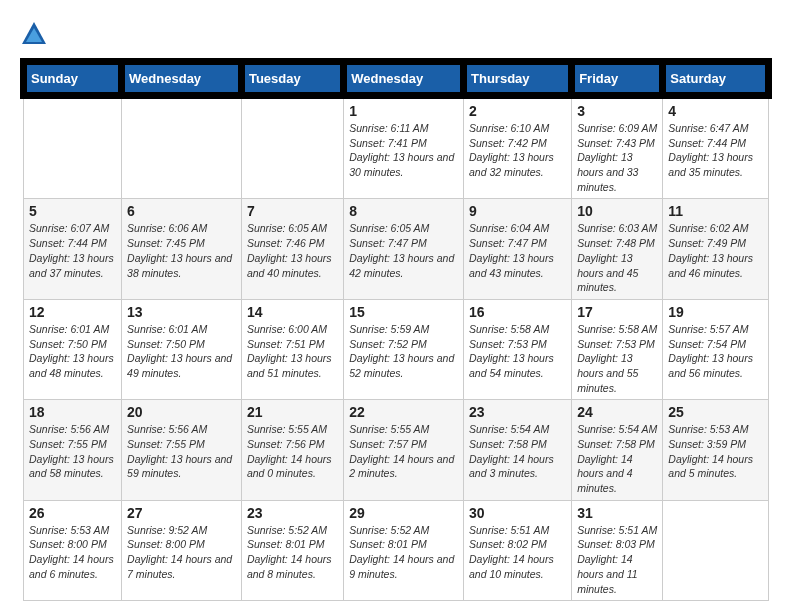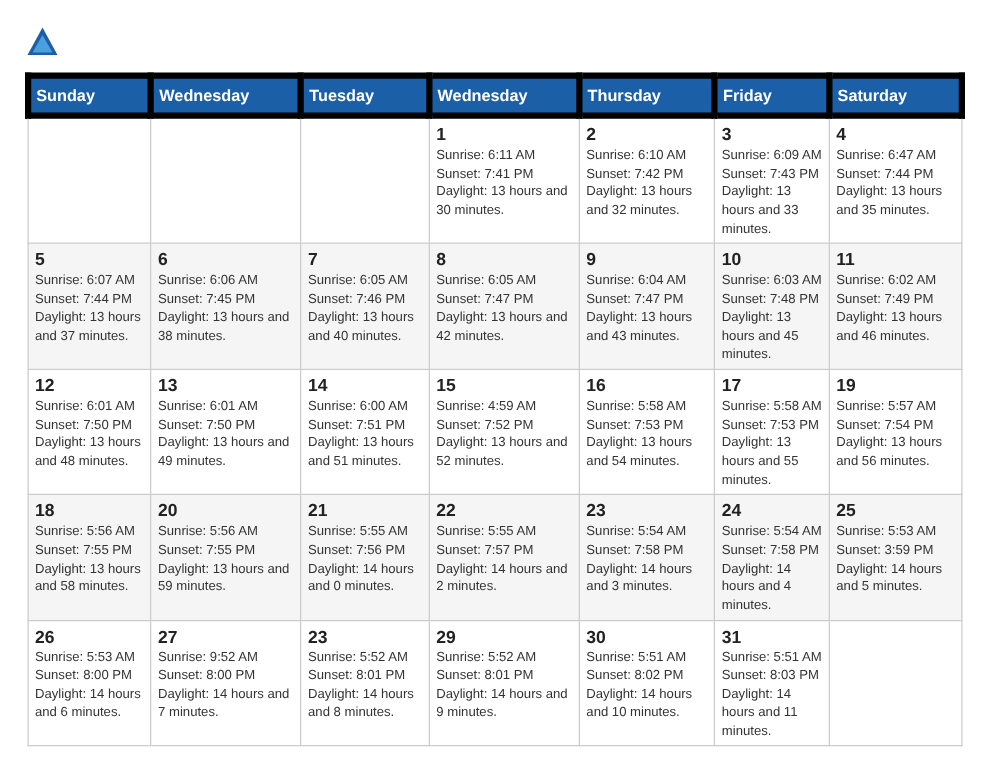--- a/index.html
+++ b/index.html
@@ -51,21 +51,21 @@
     }
     thead tr {
       background-color: #1a5fa8;
       color: #fff;
     }
     thead th {
       padding: 6px 4px;
       text-align: left;
       font-size: 13px;
       font-weight: bold;
-      border: 5px solid #000000;
+      border: 7px solid #000000;
     }
     tbody tr {
       vertical-align: top;
     }
     tbody td {
       border: 1px solid #ccc;
       padding: 4px 5px;
       height: 90px;
       vertical-align: top;
       background: #fff;
@@ -77,20 +77,21 @@
       font-size: 14px;
       font-weight: bold;
       color: #222;
       display: block;
       margin-bottom: 2px;
     }
     .day-info {
       font-size: 10.5px;
       color: #333;
       line-height: 1.4;
+      font-style: italic;
     }
     .empty-cell {
       background: #fff;
     }
   </style>
 </head>
 <body>
 
 <div class="header">
   <div class="logo">
@@ -223,21 +224,21 @@
         </td>
         <td>
           <span class="day-number">14</span>
           <div class="day-info">Sunrise: 6:00 AM
 Sunset: 7:51 PM
 Daylight: 13 hours
 and 51 minutes.</div>
         </td>
         <td>
           <span class="day-number">15</span>
-          <div class="day-info">Sunrise: 4:59 AM
+          <div class="day-info">Sunrise: 5:59 AM
 Sunset: 7:52 PM
 Daylight: 13 hours
 and 52 minutes.</div>
         </td>
         <td>
           <span class="day-number">16</span>
           <div class="day-info">Sunrise: 5:58 AM
 Sunset: 7:53 PM
 Daylight: 13 hours
 and 54 minutes.</div>

